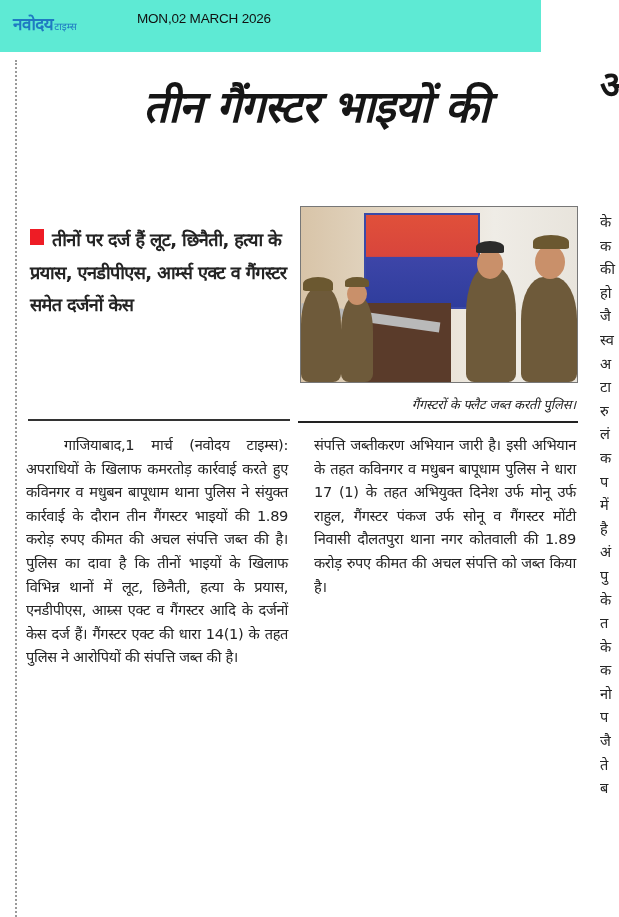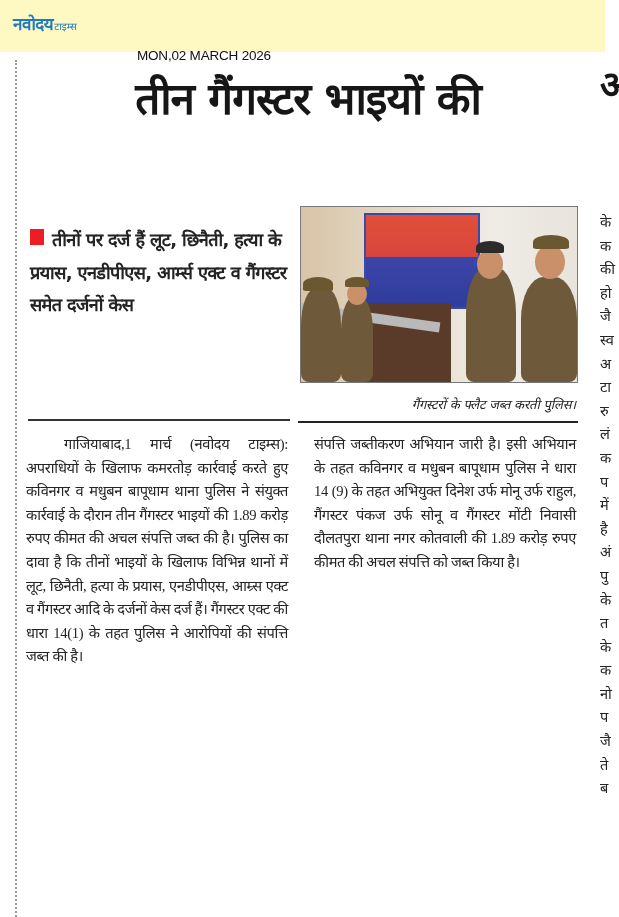--- a/index.html
+++ b/index.html
@@ -1,22 +1,22 @@
 <!DOCTYPE html>
 <html><head>
 <meta charset="utf-8">
 <style>
   html, body { margin:0; padding:0; }
   body { width:619px; height:917px; overflow:hidden; background:#ffffff; position:relative;
          font-family:"DejaVu Sans", sans-serif; color:#1a1a1a; }
-  .topbar { position:absolute; left:0; top:0; width:605px; height:52px; background:#fef9c3;text-align:right; }
+  .topbar { position:absolute; left:0; top:0; width:541px; height:52px; background:#5eead4;text-align:right; }
   .logo { position:absolute; left:13px; top:12px; display:flex; align-items:baseline; }
   .logo-main { font-family:"DejaVu Sans", sans-serif; font-weight:bold; font-size:17px; color:#1f7ac2; letter-spacing:-0.5px; }
   .logo-sub { font-family:Liberation Mono, monospace; font-size:10px; color:#1f7ac2; margin-left:1px; }
-  .meta { position:absolute; left:137px; top:9px; font-family:"Liberation Sans", sans-serif; font-size:13.5px; line-height:19px; color:#111; letter-spacing:-0.2px;margin-top:37px; }
+  .meta { position:absolute; left:137px; top:9px; font-family:"Liberation Sans", sans-serif; font-size:13.5px; line-height:19px; color:#111; letter-spacing:-0.2px; }
   .dotline { position:absolute; left:15px; top:60px; width:0; height:857px; border-left:2px dotted #9a9a9a; }
 
   .headline { position:absolute; left:28px; top:70px; width:560px; font-family:"DejaVu Sans", sans-serif; font-weight:bold;
               font-size:44px; line-height:58px; color:#161616; letter-spacing:-1px; text-align:center; }
   .headline .l1 { display:block; }
   .headline .l2 { display:block; }
   .headline .accent { color:#0a88cf; }
 
   .subhead { position:absolute; left:30px; top:224px; width:262px; font-family:"DejaVu Sans", sans-serif; font-weight:bold;
              font-size:18px; line-height:32.5px; color:#232323; letter-spacing:-0.6px; }
@@ -31,21 +31,21 @@
   .photo .rail { position:absolute; left:0; top:96px; width:140px; height:10px; background:#b9b9b9; transform:rotate(8deg); transform-origin:left; }
   .photo .cop { position:absolute; background:#6e5a3a; border-radius:40% 40% 8px 8px; }
   .photo .head { position:absolute; background:#c9906a; border-radius:50%; }
   .photo .cap { position:absolute; background:#6b5830; border-radius:50% 50% 10% 10%; }
   .caption { position:absolute; left:304px; top:395px; width:272px; font-family:"DejaVu Sans", sans-serif; font-style:italic;
              font-size:13px; color:#1e1e1e; text-align:right; letter-spacing:-0.2px; }
   .caption-rule { position:absolute; left:298px; top:421px; width:280px; height:2px; background:#222; }
 
   .col { position:absolute; font-family:"DejaVu Sans", sans-serif; font-size:14.6px; line-height:23.6px; color:#242424;
          text-align:justify; letter-spacing:-0.35px; }
-  .col p { margin:0; text-indent:38px;font-family:Liberation Serif, serif; }
+  .col p { margin:0; text-indent:38px; }
   .col p.noindent { text-indent:0; }
   .col1 { left:26px; top:433px; width:262px; }
   .col2 { left:314px; top:433px; width:262px; }
 
   .nextcol { position:absolute; left:600px; top:60px; width:19px; overflow:hidden; }
   .next-head { font-family:"DejaVu Sans", sans-serif; font-weight:bold; font-size:38px; line-height:50px; color:#161616; white-space:nowrap; }
   .next-lines { position:absolute; left:600px; top:210px; width:19px; overflow:hidden; font-family:"DejaVu Sans", sans-serif;
                 font-size:14.6px; line-height:23.6px; color:#242424; white-space:nowrap; }
   .next-lines div { height:23.6px; }
 </style>
@@ -57,21 +57,21 @@
     <span class="logo-main">नवोदय</span>
     <span class="logo-sub">टाइम्स</span>
   </div>
   <div class="meta">
     <div>MON,02 MARCH 2026</div>
   </div>
 </div>
 
 <div class="dotline"></div>
 
-<h1 class="headline" style="margin:0;">
+<h1 class="headline" style="margin:8px;font-style:italic;">
   <span class="l1">तीन गैंगस्टर भाइयों की</span>
 </h1>
 
 <div class="subhead">
   <span class="bullet"></span><span>तीनों पर दर्ज हैं लूट, छिनैती, हत्या के प्रयास, एनडीपीएस, आर्म्स एक्ट व गैंगस्टर समेत दर्जनों केस</span>
 </div>
 <div class="subhead-rule"></div>
 
 <div class="photo" title="police officers at sealed flat with notice banner">
   <div class="banner"></div>
@@ -90,21 +90,21 @@
   <div class="cap" style="left:232px;top:28px;width:36px;height:14px;"></div>
 </div>
 <div class="caption">गैंगस्टरों के फ्लैट जब्त करती पुलिस।</div>
 <div class="caption-rule"></div>
 
 <div class="col col1">
   <p>गाजियाबाद,1 मार्च (नवोदय टाइम्स): अपराधियों के खिलाफ कमरतोड़ कार्रवाई करते हुए कविनगर व मधुबन बापूधाम थाना पुलिस ने संयुक्त कार्रवाई के दौरान तीन गैंगस्टर भाइयों की 1.89 करोड़ रुपए कीमत की अचल संपत्ति जब्त की है। पुलिस का दावा है कि तीनों भाइयों के खिलाफ विभिन्न थानों में लूट, छिनैती, हत्या के प्रयास, एनडीपीएस, आम्र्स एक्ट व गैंगस्टर आदि के दर्जनों केस दर्ज हैं। गैंगस्टर एक्ट की धारा 14(1) के तहत पुलिस ने आरोपियों की संपत्ति जब्त की है।</p>
 </div>
 
 <div class="col col2">
-  <p class="noindent">संपत्ति जब्तीकरण अभियान जारी है। इसी अभियान के तहत कविनगर व मधुबन बापूधाम पुलिस ने धारा 14 (9) के तहत अभियुक्त दिनेश उर्फ मोनू उर्फ राहुल, गैंगस्टर पंकज उर्फ सोनू व गैंगस्टर मोंटी निवासी दौलतपुरा थाना नगर कोतवाली की 1.89 करोड़ रुपए कीमत की अचल संपत्ति को जब्त किया है।</p>
+  <p class="noindent">संपत्ति जब्तीकरण अभियान जारी है। इसी अभियान के तहत कविनगर व मधुबन बापूधाम पुलिस ने धारा 17 (1) के तहत अभियुक्त दिनेश उर्फ मोनू उर्फ राहुल, गैंगस्टर पंकज उर्फ सोनू व गैंगस्टर मोंटी निवासी दौलतपुरा थाना नगर कोतवाली की 1.89 करोड़ रुपए कीमत की अचल संपत्ति को जब्त किया है।</p>
 </div>
 
 <div class="nextcol">
   <div class="next-head">अ</div>
 </div>
 <div class="next-lines">
   <div>के</div>
   <div>क</div>
   <div>की</div>
   <div>हो</div>

